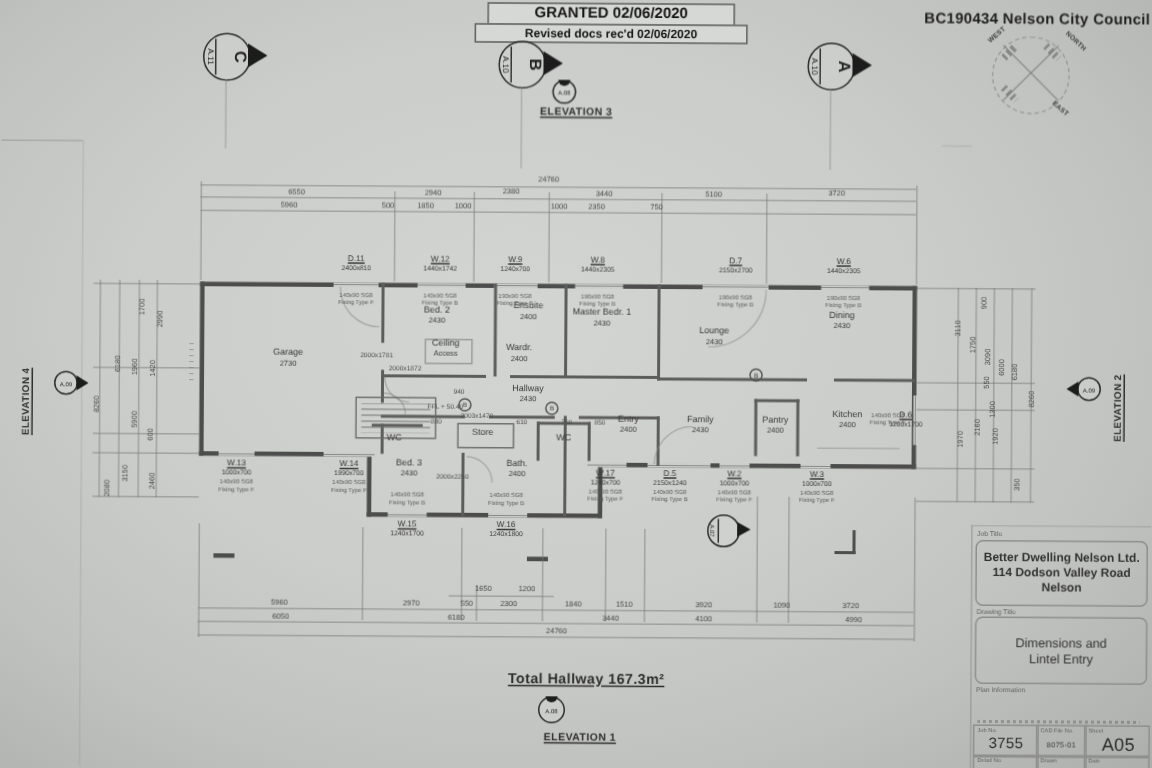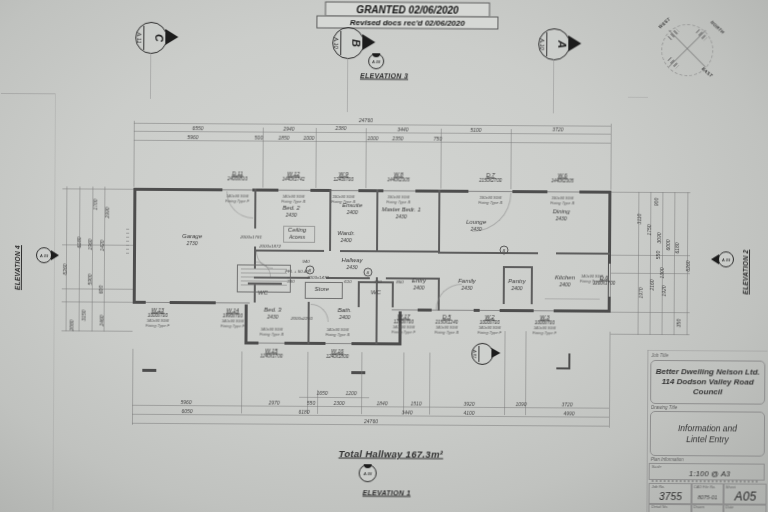--- a/index.html
+++ b/index.html
@@ -1,18 +1,18 @@
 <!DOCTYPE html>
 <html><head>
 <meta charset="utf-8">
 <style>
   html,body{margin:0;padding:0;}
   body{width:768px;height:512px;overflow:hidden;font-family:"Liberation Sans",sans-serif;
     background:radial-gradient(ellipse at 45% 42%, #d3d5d2 0%, #cbcdca 45%, #c0c2bf 72%, #adafac 100%);}
-  #photo{position:relative;width:665px;height:512px;font-style:italic;}
+  #photo{position:relative;width:665px;height:512px;}
   #sheet{position:absolute;inset:0;transform:rotate(0.35deg);filter:blur(0.28px);}
   .t{position:absolute;transform:translate(-50%,-50%);white-space:nowrap;color:#3b3b3b;font-size:5px;letter-spacing:.2px;}
   .rot{transform:translate(-50%,-50%) rotate(-90deg);}
   .w{position:absolute;background:#4d4d4d;}
   .iw{position:absolute;background:#5d5d5d;}
   .win{position:absolute;height:3px;background:linear-gradient(#cbcdca 0 38%,#8b8b8b 38% 62%,#cbcdca 62%);}
   .dl{position:absolute;background:#787878;opacity:.5;}
   .ln{position:absolute;background:#949494;opacity:.55;}
   .arc{position:absolute;opacity:.5;}
   .room{position:absolute;transform:translate(-50%,-50%);text-align:center;color:#3a3a3a;}
@@ -51,20 +51,21 @@
   .notebox{position:absolute;border:.8px solid #666;opacity:.9;}
 </style>
 </head>
 <body>
 
 <div id="photo">
   <div id="sheet">
 
     <div class="stampbox" style="left:406px;top:9px;width:163px;height:13px;font-size:10px;">GRANTED 02/06/2020</div>
     <div class="stampbox" style="left:406px;top:22px;width:180px;height:11px;font-size:8px;border-width:.8px;">Revised docs rec'd 02/06/2020</div>
+    <div class="council" style="left:690px;top:11px;">BC190434 Nelson City Council</div>
 
     <div>
       <div class="ln" style="left:660px;top:22px;width:50px;height:50px;border:1px dashed #8a8a8a;border-radius:50%;background:none;opacity:.7;"></div>
       <div class="spoke" style="left:660px;top:46px;width:52px;height:1px;transform:rotate(45deg);"></div>
       <div class="spoke" style="left:660px;top:46px;width:52px;height:1px;transform:rotate(-45deg);"></div>
       <div class="dashmark" style="left:666px;top:30px;width:12px;transform:rotate(-45deg);"></div>
       <div class="dashmark" style="left:694px;top:30px;width:12px;transform:rotate(45deg);"></div>
       <div class="dashmark" style="left:666px;top:58px;width:12px;transform:rotate(45deg);"></div>
       <div class="t" style="left:663px;top:21px;font-size:4.5px;font-weight:bold;transform:translate(-50%,-50%) rotate(-42deg);">WEST</div>
       <div class="t" style="left:716px;top:25px;font-size:4.5px;font-weight:bold;transform:translate(-50%,-50%) rotate(43deg);">NORTH</div>
@@ -524,34 +525,30 @@
     </div>
     <div class="elev" style="left:388px;top:492px;">ELEVATION 1</div>
 
     <div class="ln" style="left:648px;top:348px;width:1px;height:164px;opacity:.7;"></div>
     <div class="ln" style="left:648px;top:348px;width:120px;height:1px;opacity:.45;"></div>
 
     <div class="tb-label" style="left:652px;top:351px;">Job Title</div>
     <div class="tb-box" style="left:651px;top:358px;width:113px;height:42px;font-size:8px;font-weight:600;line-height:10px;">
       <div>Better Dwelling Nelson Ltd.</div>
       <div>114 Dodson Valley Road</div>
-      <div>Council</div>
+      <div>Nelson</div>
     </div>
 
     <div class="tb-label" style="left:652px;top:403px;">Drawing Title</div>
     <div class="tb-box" style="left:651px;top:409px;width:113px;height:43px;font-size:8.5px;line-height:10.5px;">
-      <div>Information and</div>
+      <div>Dimensions and</div>
       <div>Lintel Entry</div>
     </div>
 
     <div class="tb-label" style="left:652px;top:455px;">Plan Information</div>
-    <div class="tb-cell" style="left:650px;top:461px;width:114px;height:15px;">
-      <div class="tb-label" style="left:2px;top:1px;font-size:3.8px;">Scale</div>
-      <div class="t" style="left:60px;top:8.5px;font-size:7.5px;color:#2f2f2f;">1:100 @ A3</div>
-    </div>
     <div class="fine" style="left:653px;top:478px;width:108px;"></div>
 
     <div class="tb-cell" style="left:650px;top:481px;width:42px;height:20px;">
       <div class="tb-label" style="left:2px;top:1px;font-size:3.8px;">Job No.</div>
       <div class="t" style="left:21px;top:12px;font-size:10px;color:#2b2b2b;">3755</div>
     </div>
     <div class="tb-cell" style="left:692px;top:481px;width:32px;height:20px;">
       <div class="tb-label" style="left:2px;top:1px;font-size:3.8px;">CAD File No.</div>
       <div class="t" style="left:16px;top:13px;font-size:5px;">8075-01</div>
     </div>

